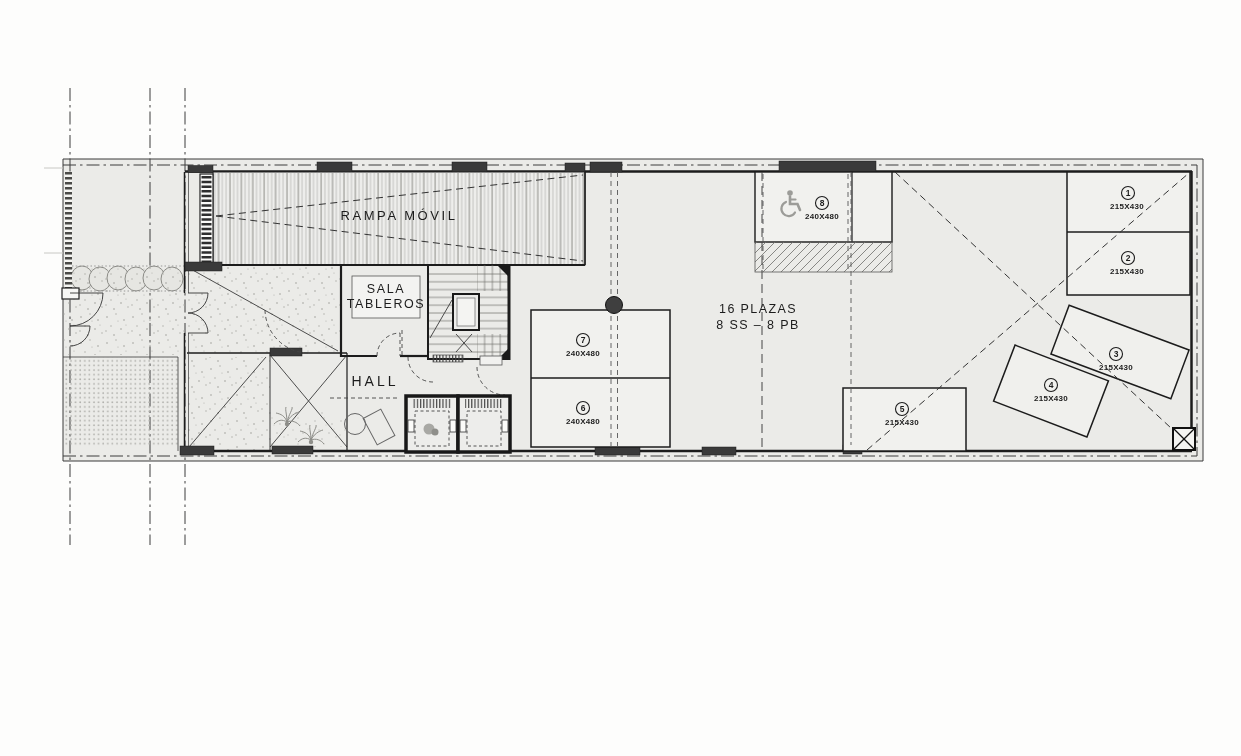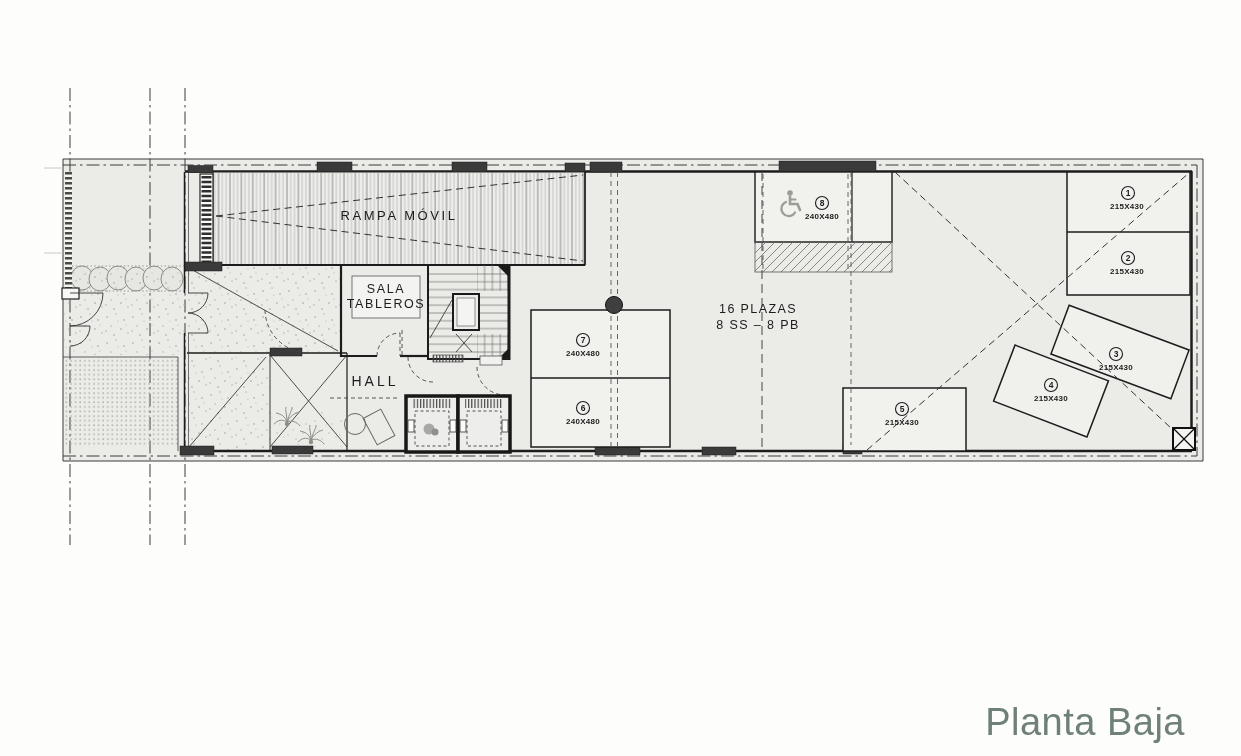--- a/index.html
+++ b/index.html
@@ -332,14 +332,13 @@
       <text class="dims" x="583" y="356">240X480</text>
     </g>
     <g>
       <circle class="numc" cx="822" cy="203" r="6.5"></circle>
       <text class="num" x="822" y="206">8</text>
       <text class="dims" x="822" y="219">240X480</text>
     </g>
   </g>
 </svg>
 
-<div class="plan-title" style="color: rgb(110, 128, 120);">Planta Baja</div>
 </div>
 
 </body></html>

